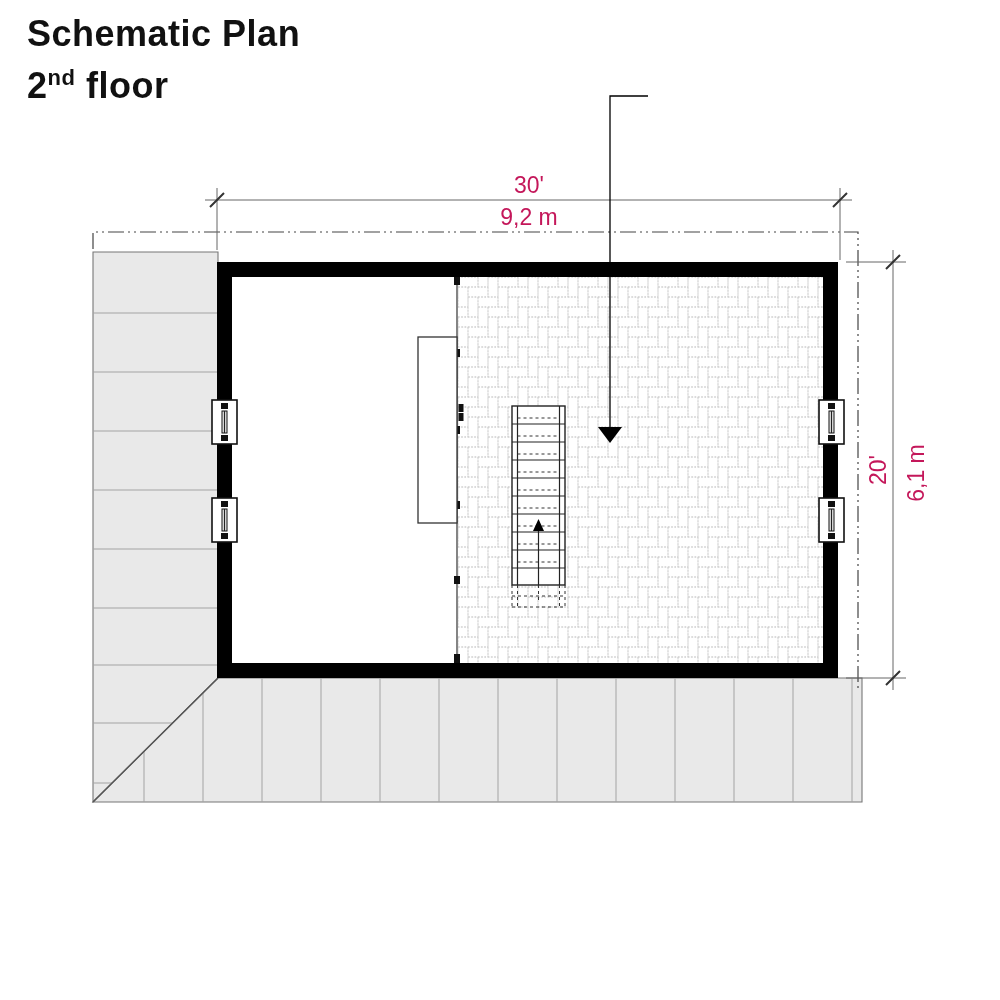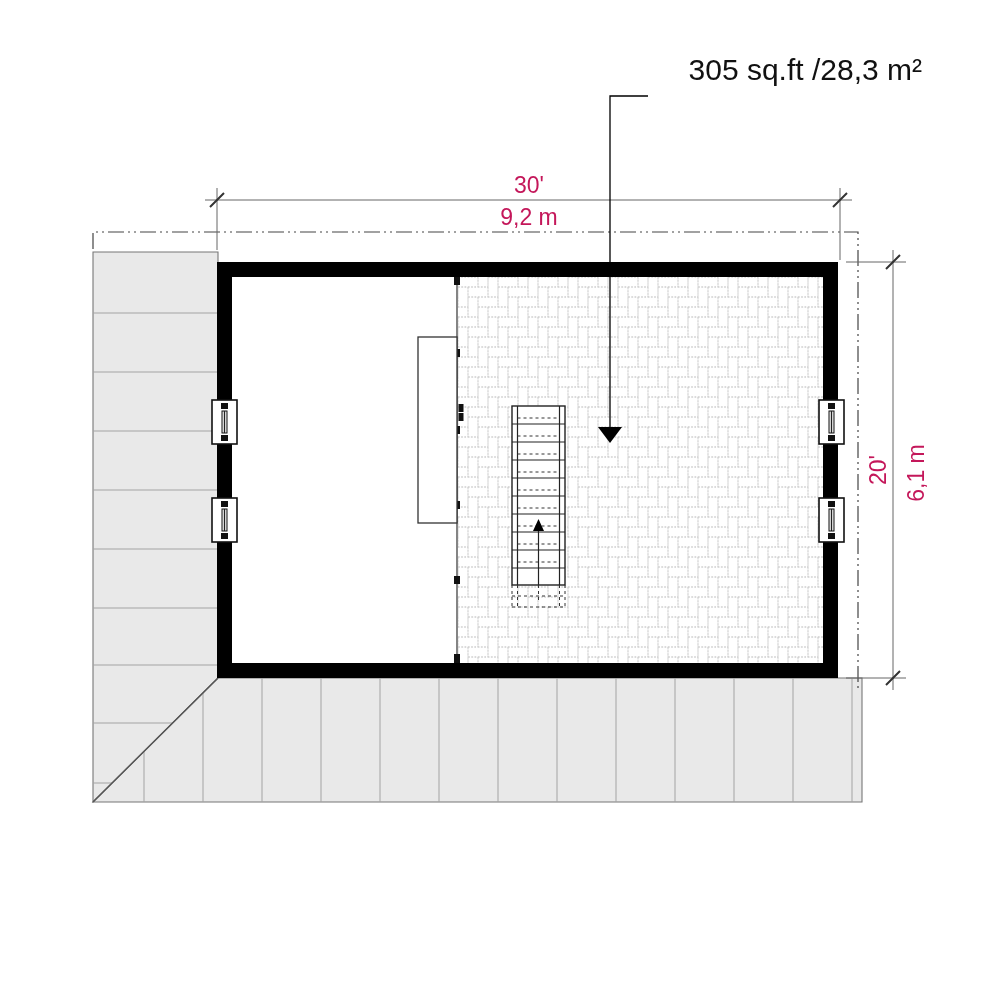--- a/index.html
+++ b/index.html
@@ -35,24 +35,25 @@
   .stair-box{fill:#fff;stroke:#222;stroke-width:1.4;}
   .win-frame{fill:#fff;stroke:#111;stroke-width:1.6;}
   .win-glass{fill:#e8e8e8;stroke:#111;stroke-width:1;}
   .leader{stroke:#000;stroke-width:1.3;fill:none;}
   .arrowhead{fill:#000;}
 </style>
 </head>
 <body style="--dim: #c4175a; --wall: #000000; --roof-fill: #e9e9e9; --roof-grid: #a3a3a3; --roof-edge: #777777; --hb: #cccccc;">
 
 <div class="title-block">
+  <div>Schematic Plan</div>
+  <div><span>2</span><sup>nd</sup>&nbsp;<span>floor</span></div>
 </div>
 
 <div class="loft-block">
-  <div>305 sq.ft /28,3 m²</div>
 </div>
 
 <svg width="1000" height="1000" viewBox="0 0 1000 1000">
   <defs>
     <clipPath id="clip-roof-left">
         <polygon points="93,252 218,252 218,678 93,802"></polygon>
       </clipPath>
     <clipPath id="clip-roof-bottom">
         <polygon points="218,678 862,678 862,802 93,802"></polygon>
       </clipPath>

